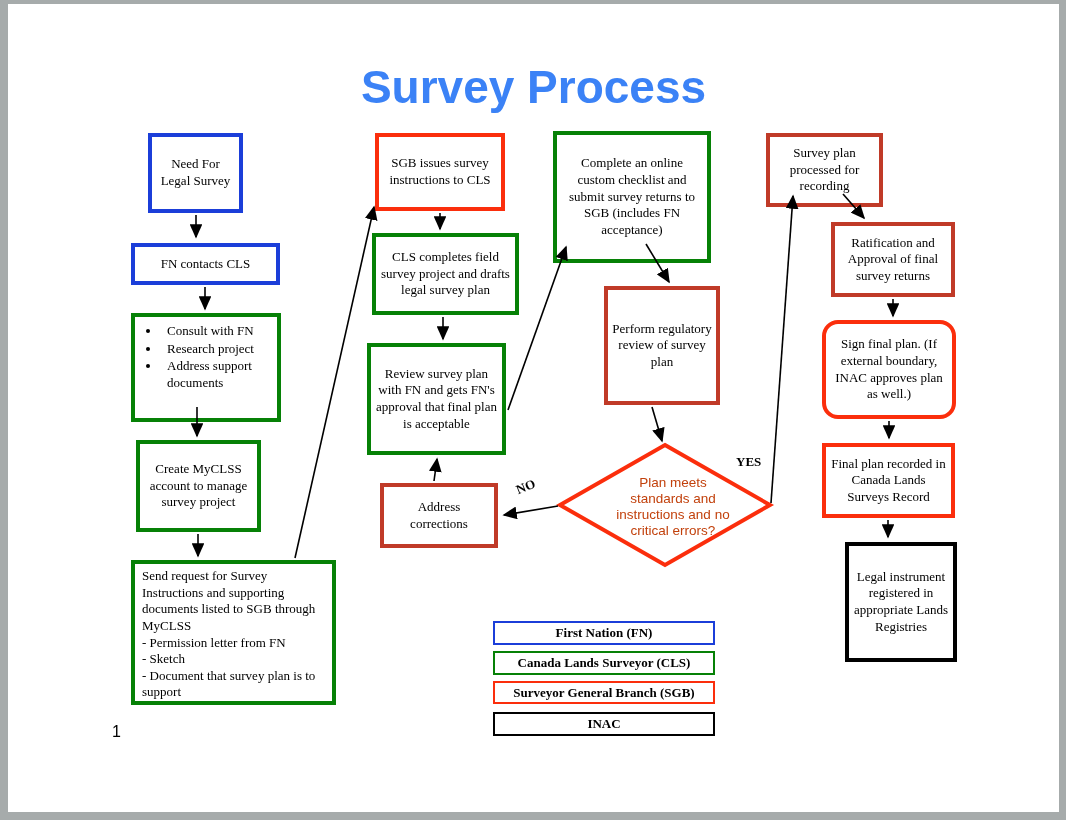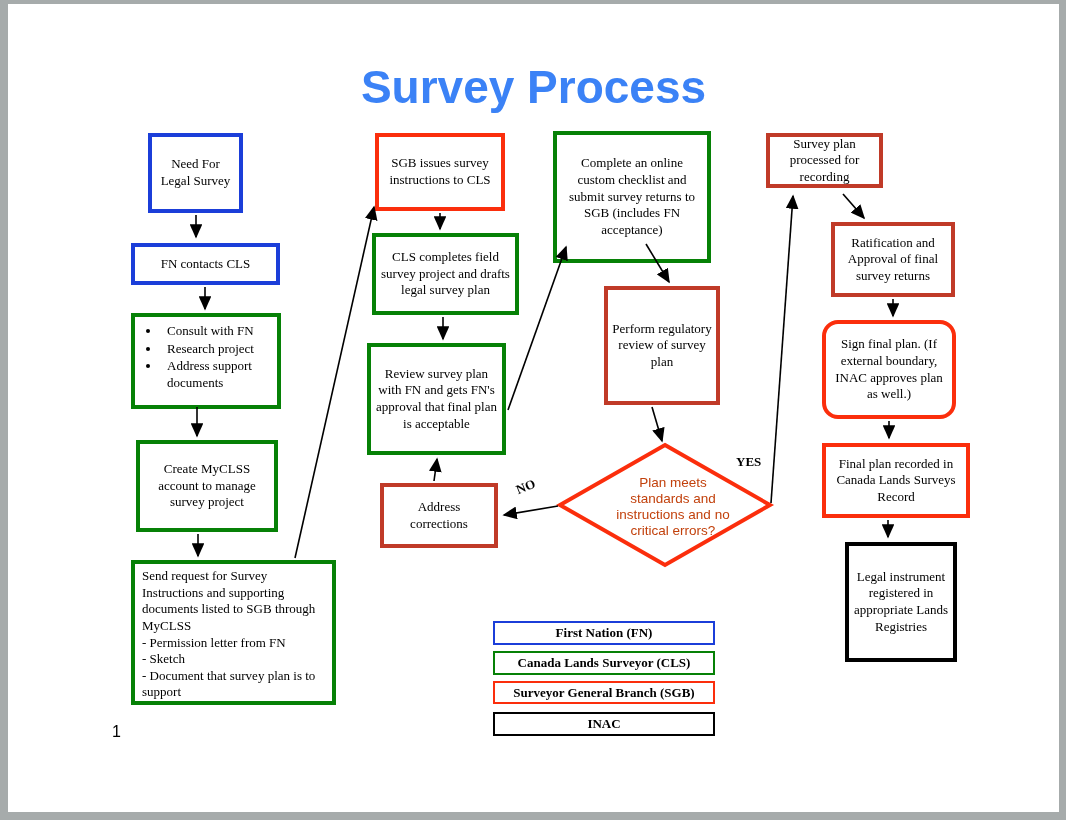--- a/index.html
+++ b/index.html
@@ -59,29 +59,29 @@
   <div class="title" style="color: #3b82f6;">Survey Process</div>
 
   <div class="box center" style="left: 140px; top: 129px; width: 95px; height: 80px; border-color: rgb(27, 62, 217);">
     <span>Need For Legal Survey</span>
   </div>
 
   <div class="box center" style="left: 123px; top: 239px; width: 149px; height: 42px; border-color: rgb(27, 62, 217);">
     <span>FN contacts CLS</span>
   </div>
 
-  <div class="box" style="left: 123px; top: 309px; width: 150px; height: 96px; border-color: rgb(6, 129, 6);">
+  <div class="box" style="left: 123px; top: 309px; width: 150px; height: 109px; border-color: rgb(6, 129, 6);">
     <ul class="bullets">
       <li>Consult with FN</li>
       <li>Research project</li>
       <li>Address support documents</li>
     </ul>
   </div>
 
-  <div class="box center" style="left: 128px; top: 436px; width: 142px; height: 92px; border-color: rgb(6, 129, 6);">
+  <div class="box center" style="left: 128px; top: 436px; width: 125px; height: 92px; border-color: rgb(6, 129, 6);">
     <span>Create  MyCLSS account to manage survey project</span>
   </div>
 
   <div class="box leftalign" style="left: 123px; top: 556px; width: 205px; height: 145px; border-color: rgb(6, 129, 6);">
     <div>Send request for Survey Instructions and supporting documents listed to SGB through MyCLSS</div>
     <div>- Permission letter from FN</div>
     <div>- Sketch</div>
     <div>- Document that survey plan is to support</div>
   </div>
 
@@ -102,33 +102,33 @@
   </div>
 
   <div class="box center" style="left: 545px; top: 127px; width: 158px; height: 132px; border-color: rgb(6, 129, 6);">
     <span>Complete an online custom checklist and submit survey returns to SGB (includes FN acceptance)</span>
   </div>
 
   <div class="box center" style="left: 596px; top: 282px; width: 116px; height: 119px; border-color: rgb(192, 58, 40);">
     <span>Perform regulatory review of survey plan</span>
   </div>
 
-  <div class="box center" style="left: 758px; top: 129px; width: 117px; height: 55px; border-color: rgb(192, 58, 40);">
+  <div class="box center" style="left: 758px; top: 129px; width: 117px; height: 74px; border-color: rgb(192, 58, 40);">
     <span>Survey plan processed for recording</span>
   </div>
 
   <div class="box center" style="left: 823px; top: 218px; width: 124px; height: 75px; border-color: rgb(192, 58, 40);">
     <span>Ratification and Approval of final survey returns</span>
   </div>
 
   <div class="box center" style="left: 814px; top: 316px; width: 134px; height: 99px; border-color: rgb(251, 46, 12); border-radius: 16px;">
     <span>Sign final plan. (If external boundary, INAC approves plan as well.)</span>
   </div>
 
-  <div class="box center" style="left: 814px; top: 439px; width: 148px; height: 75px; border-color: rgb(251, 46, 12);">
+  <div class="box center" style="left: 814px; top: 439px; width: 133px; height: 75px; border-color: rgb(251, 46, 12);">
     <span>Final plan recorded in Canada Lands Surveys Record</span>
   </div>
 
   <div class="box center" style="left: 837px; top: 538px; width: 112px; height: 120px; border-color: rgb(0, 0, 0);">
     <span>Legal instrument registered in appropriate Lands Registries</span>
   </div>
 
   <div class="legend-row" style="left: 485px; top: 617px; width: 222px; height: 24px; border-color: rgb(27, 62, 217);">
     <span>First Nation (FN)</span>
   </div>

